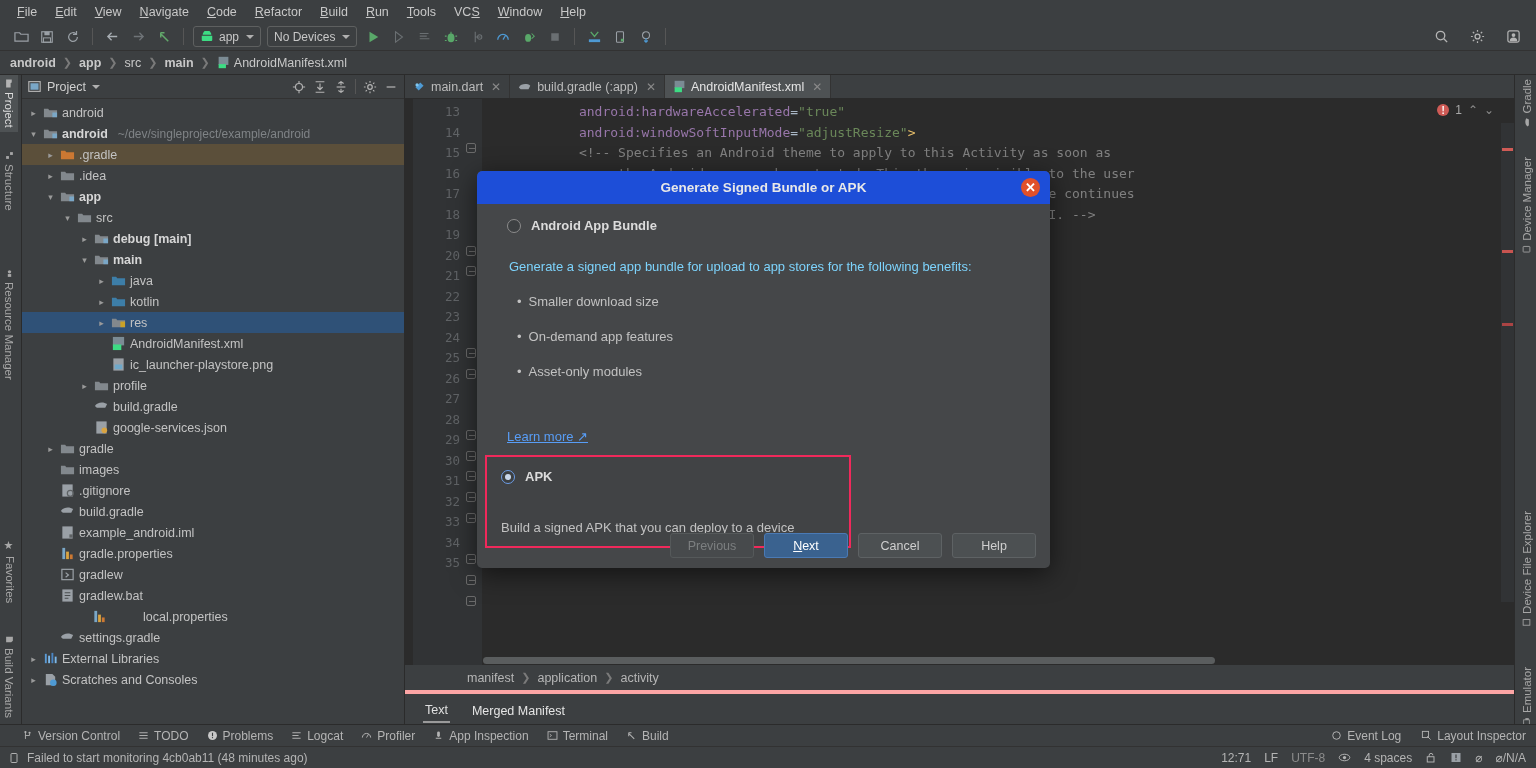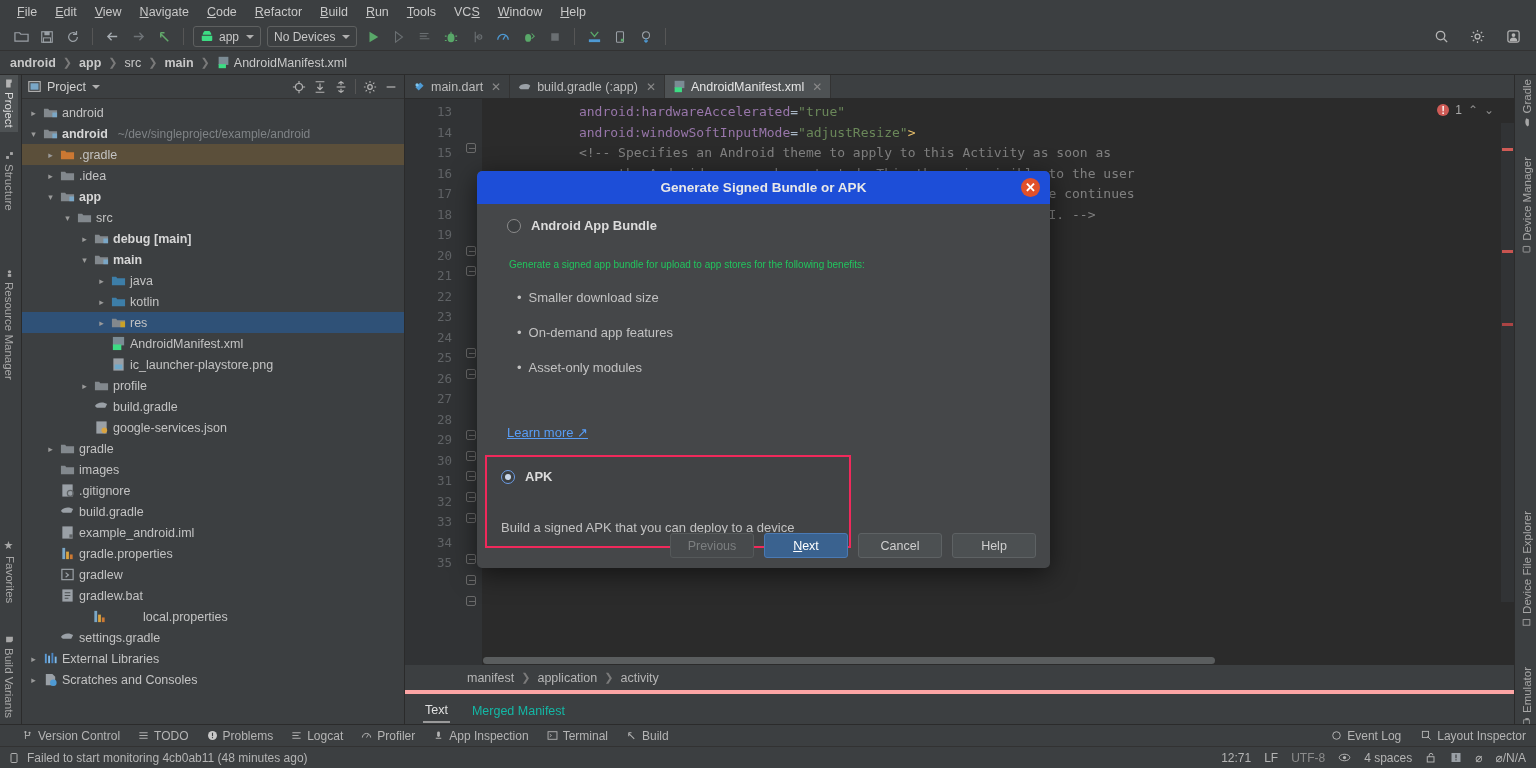--- a/index.html
+++ b/index.html
@@ -105,21 +105,21 @@
   }
   .tab {
     display: flex; align-items: center; gap: 5px; padding: 0 8px;
     font-size: 12.5px; color: #bcbcbc; border-right: 1px solid #333;
   }
   .tab.active { background: #4e5254; color: #e4e4e4; }
   .tab .x { color: #8a8a8a; font-size: 12px; margin-left: 3px; }
 
   .codearea { position: absolute; top: 24px; left: 0; right: 0; bottom: 63px; overflow: hidden; }
   .gutter {
-    position: absolute; top: 0; left: 0; width: 55px; height: 100%;
+    position: absolute; top: 0; left: 8px; width: 55px; height: 100%;
     background: #313335; color: #606366;
     font-family: "DejaVu Sans Mono", monospace; font-size: 12.5px;
     text-align: right; padding-right: 8px; padding-top: 3px;
   }
   .gutter div { height: 20.5px; line-height: 20.5px; }
   .foldstrip { position:absolute; top:0; left:55px; width:22px; height:100%; background:#313335; }
   .foldstrip .fm { position:absolute; left:6px; width:10px; height:10px; border:1px solid #6a6a6a; border-radius:2px; }
   .foldstrip .fm:after { content:''; position:absolute; left:2px; top:4px; width:6px; height:1px; background:#6a6a6a;}
   .codetext {
     position: absolute; top: 3px; left: 80px; right: 0; bottom: 0;
@@ -155,21 +155,21 @@
     position: absolute; left: 0; right: 0; bottom: 38px; height: 25px;
     background: #3c3f41; display: flex; align-items: center; padding-left: 62px;
     font-size: 12.5px; color: #b6b6b6;
   }
   .crumbbar .sep { color: #7a7a7a; padding: 0 7px; font-size: 11px;}
   .etabs {
     position: absolute; left: 0; right: 0; bottom: 0; height: 38px;
     background: #3c3f41; display: flex; align-items: center; padding-left: 18px; gap: 20px;
     border-top: 4px solid #fca5a5;
   }
-  .etab { font-size: 12.5px; color: #14b8a6; padding: 4px 2px; }
+  .etab { font-size: 12.5px; color: #e5e5e5; padding: 4px 2px; }
   .etab.active { color: #e0e0e0; border-bottom: 2px solid #9a9a9a; }
 
   
   .toolwin-bar {
     position: absolute; bottom: 22px; left: 0; width: 1536px; height: 22px;
     background: #3c3f41; display: flex; align-items: center; padding-left: 22px; gap: 18px;
     border-top: 1px solid #2b2b2b;
   }
   .twb-item { display: flex; align-items: center; gap: 5px; font-size: 12px; color: #b4b4b4; white-space: nowrap; text-align: right;}
   .twb-right { margin-left: auto; display: flex; align-items: center; gap: 20px; padding-right: 10px; }
@@ -200,21 +200,21 @@
   }
   .dlg-body { padding: 14px 30px 0 30px; position: relative; height: 364px; }
   .radio-row { display: flex; align-items: center; gap: 10px; margin-bottom: 4px;}
   .radio {
     width: 14px; height: 14px; border-radius: 50%; border: 1px solid #8c8c8c; background: #3c3f41; flex: none;
     display: flex; align-items: center; justify-content: center;
   }
   .radio.on { border-color: #6d9ee8; }
   .radio.on:after { content:''; width: 6px; height: 6px; border-radius: 50%; background: #c9d7ea; }
   .radio-label { font-size: 13px; font-weight: bold; color: #dcdcdc; }
-  .dlg-desc { font-size: 10px; color: #22c55e; margin: 26px 0 0 2px; }
+  .dlg-desc { font-size: 13px; color: #7dd3fc; margin: 26px 0 0 2px; }
   .dlg-bullets { margin: 13px 0 0 10px; font-size: 13px; color: #c2c2c2; list-style: none;}
   .dlg-bullets li { margin: 20px 0; }
   .dlg-bullets li:before { content: '\2022'; margin-right: 7px; }
   .learn { margin-top: 30px; font-size: 13px; color: #589df6; display:inline-block;}
   .apk-box {
     position: absolute; left: 8px; top: 251px; width: 366px; height: 93px;
     border: 2px solid #f0295b; background: #414345;
   }
   .apk-inner { padding: 12px 14px; }
   .apk-desc { font-size: 13px; color: #c2c2c2; margin-top: 36px;}

